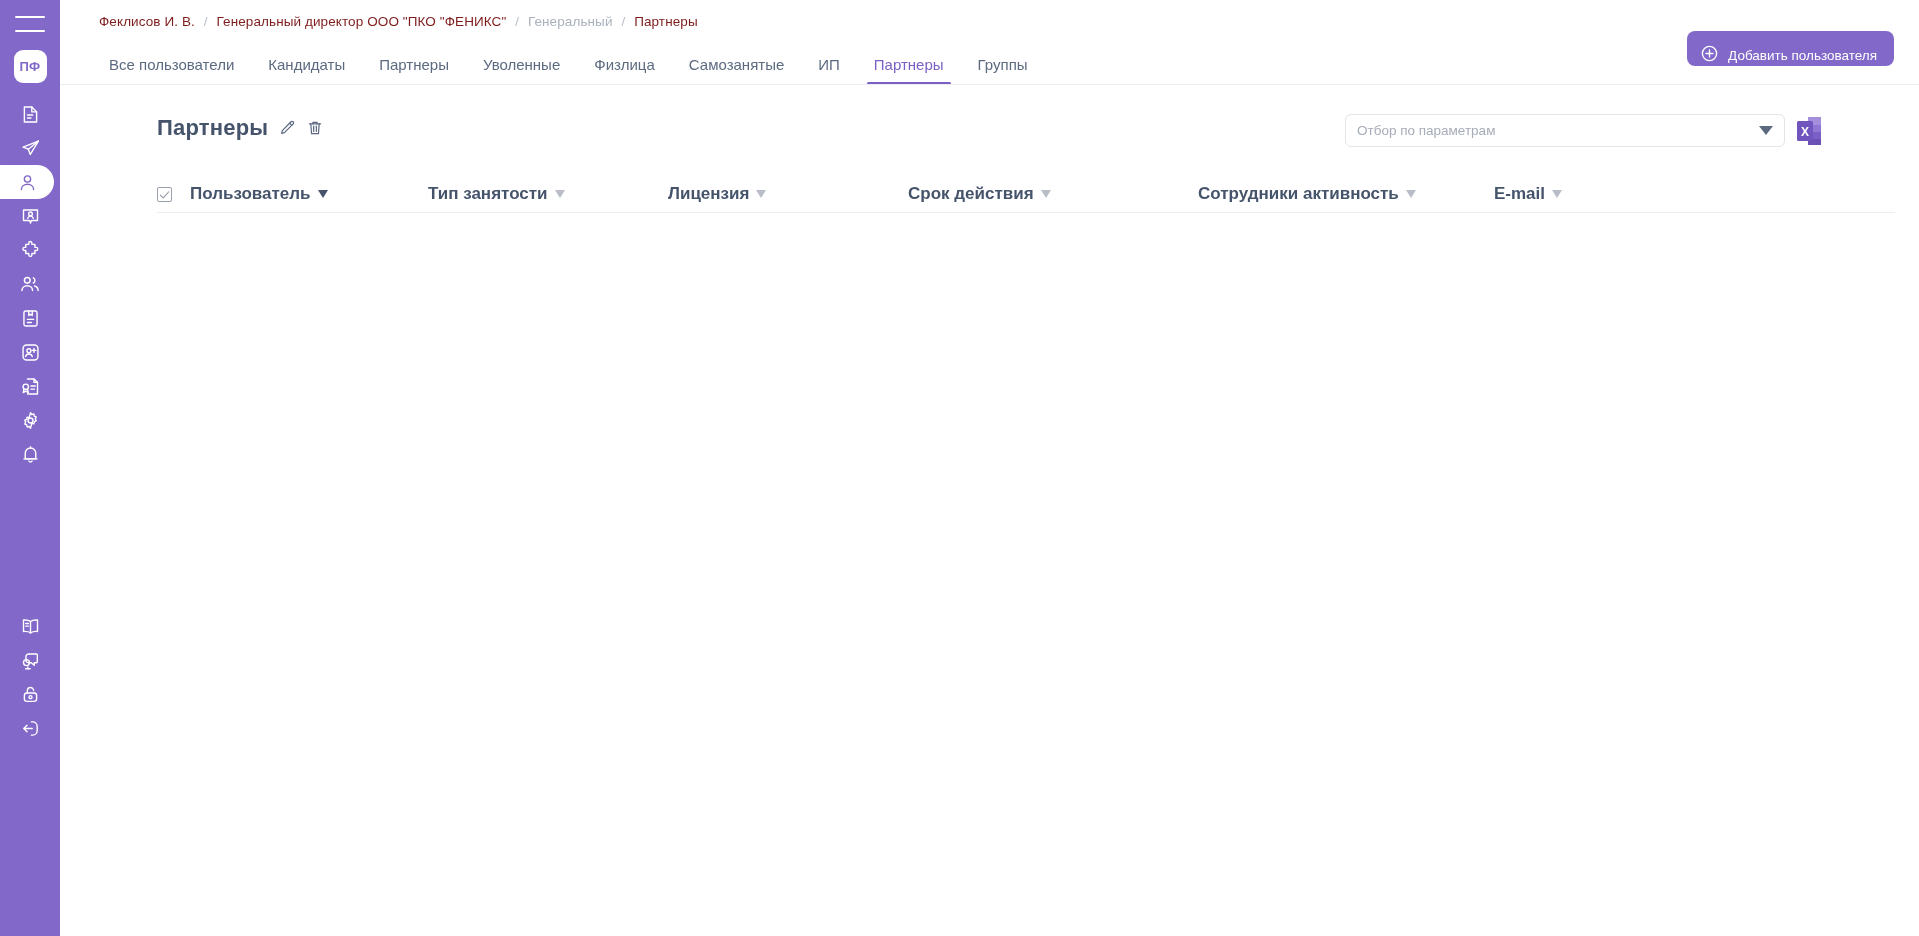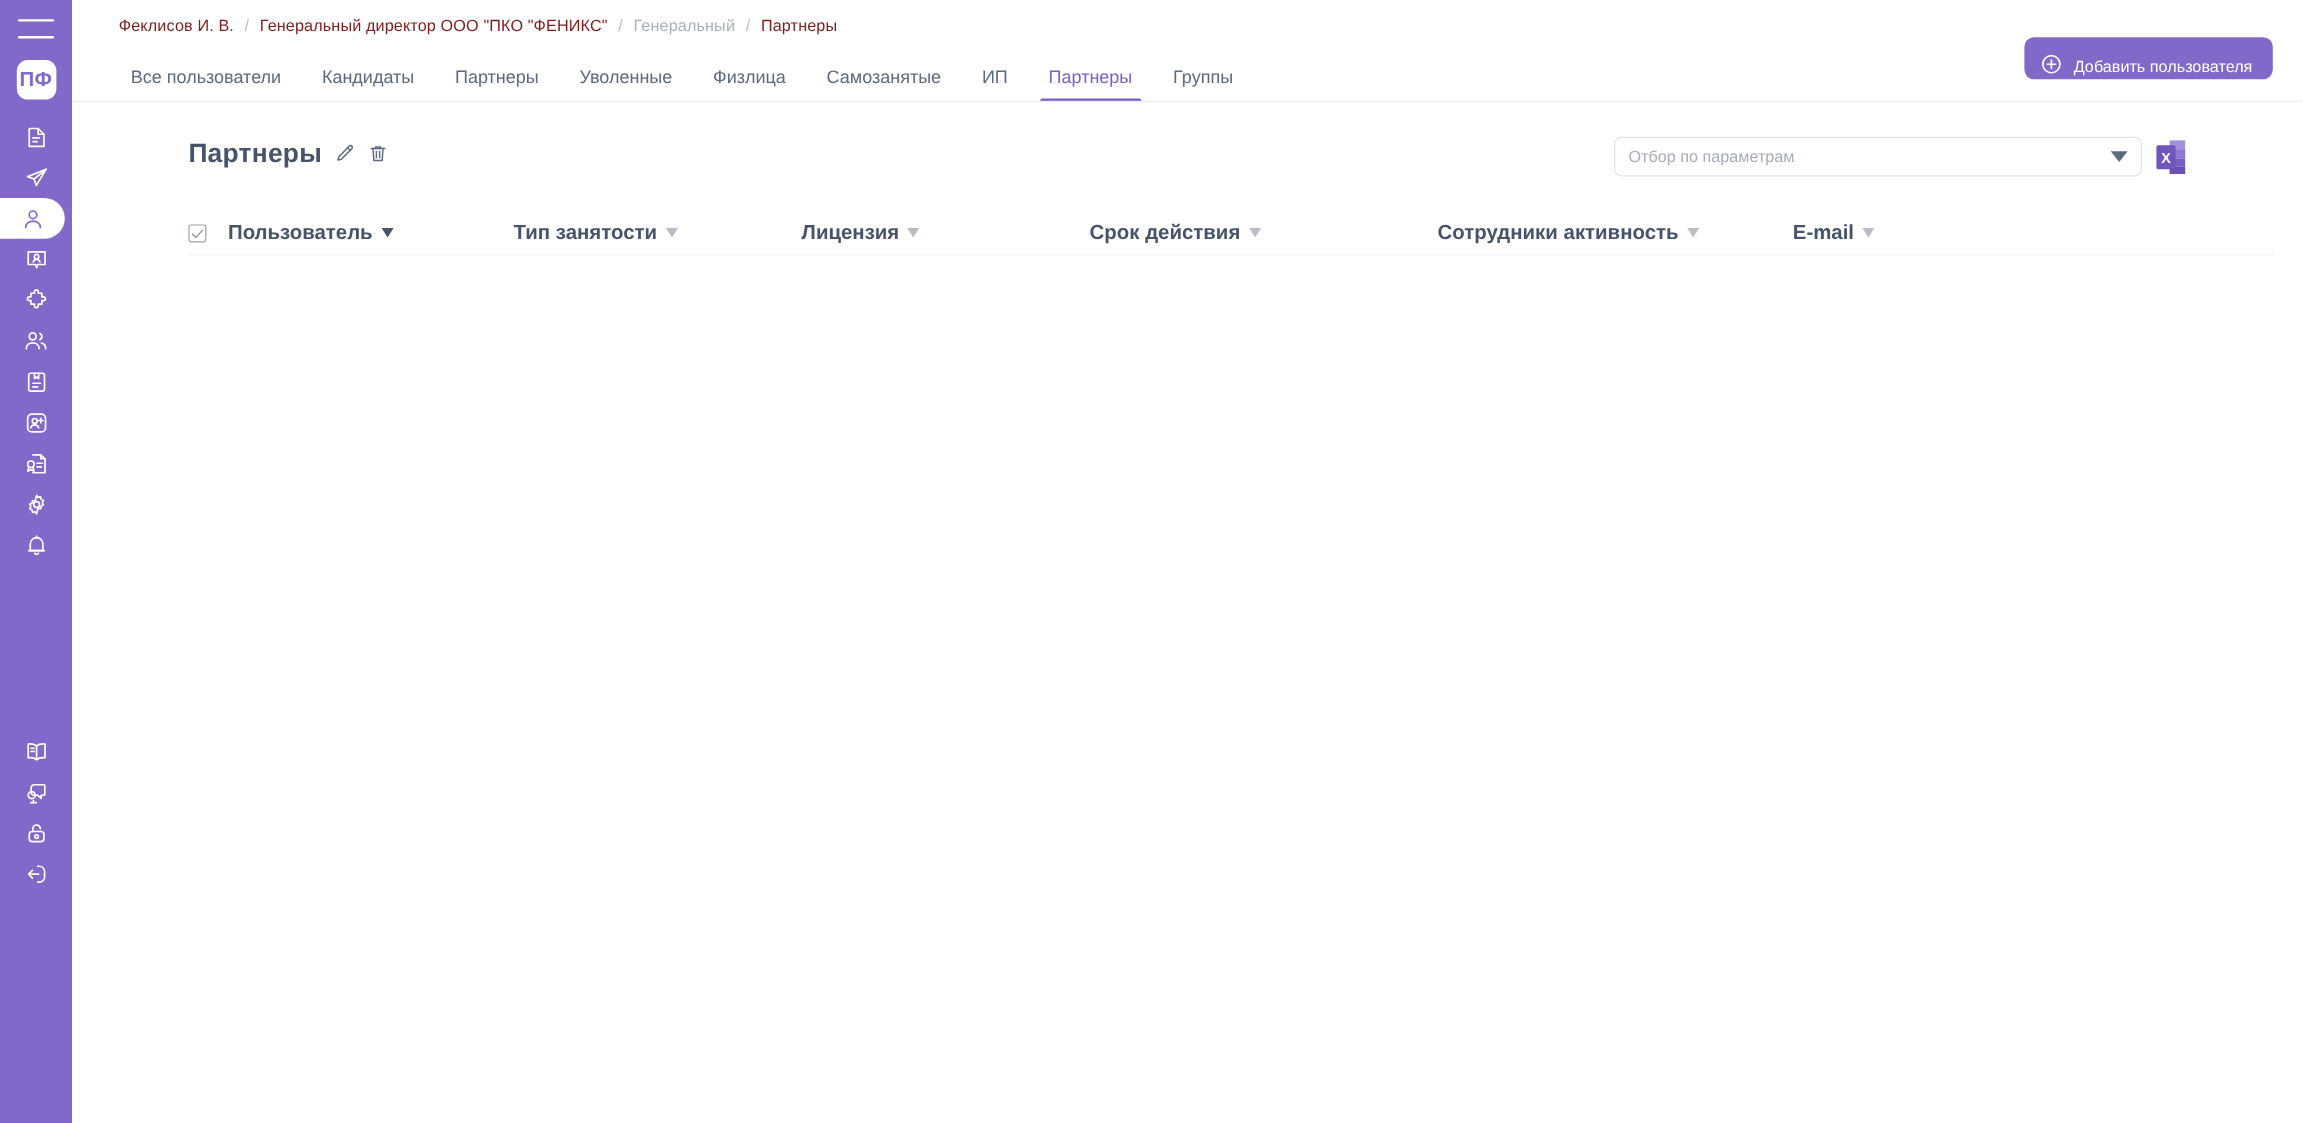--- a/index.html
+++ b/index.html
@@ -52,21 +52,21 @@
   .brand-logo {
     margin-top: 18px;
     width: 33px;
     height: 33px;
     border-radius: 9px;
     background: #ffffff;
     color: #8168c9;
     display: flex;
     align-items: center;
     justify-content: center;
-    font-size: 17px;
+    font-size: 13px;
     font-weight: 700;
     letter-spacing: .3px;
     cursor: pointer;
     flex: 0 0 auto;
   }
 
   .nav-list {
     margin-top: 14px;
     width: 60px;
     display: flex;

